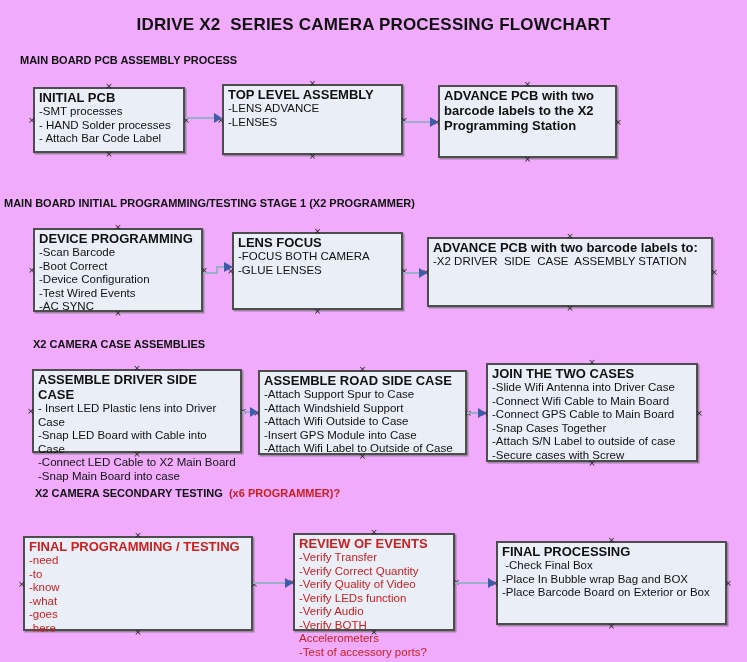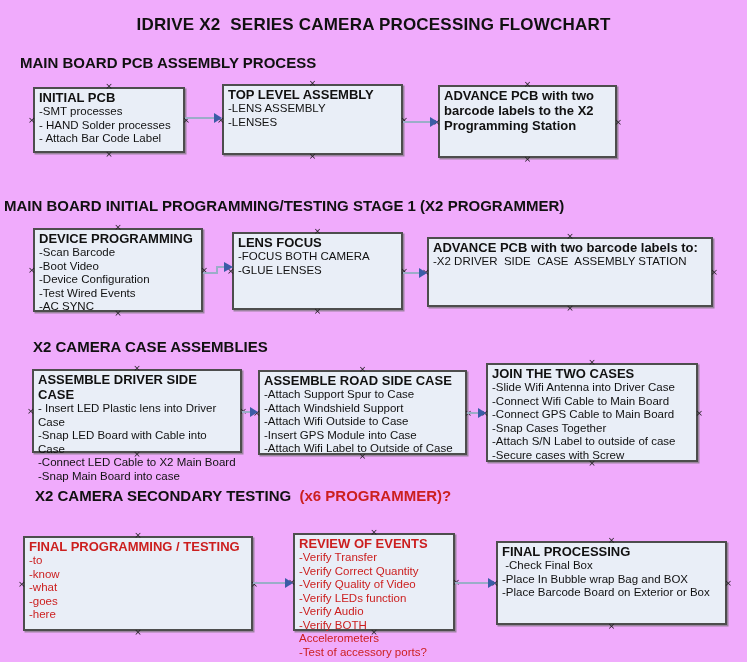--- a/index.html
+++ b/index.html
@@ -5,21 +5,21 @@
   html,body{margin:0;padding:0;background:#ffffff;}
   .canvas{
     position:relative;width:747px;height:662px;background:#f0abfc;overflow:hidden;
     font-family:"Liberation Sans",sans-serif;color:#111;padding-left:36px;
   }
   .ptitle{
     position:absolute;left:0;top:15px;width:747px;text-align:center;
     font-size:17px;font-weight:bold;white-space:pre;letter-spacing:.2px;
   }
   .shead{
-    position:absolute;font-size:15px;font-weight:bold;white-space:pre;
+    position:absolute;font-size:11px;font-weight:bold;white-space:pre;
   }
   .shead .red-part{color:#cc1f1f;}
   .fbox{
     position:absolute;background:#e9eef7;border:2px solid #4d4d4d;
     box-shadow:1.5px 1.5px 0 rgba(110,110,110,.65);
     padding:1px 4px 0 4px;box-sizing:border-box;overflow:visible;
   }
   .bt{font-size:13px;font-weight:bold;line-height:15px;white-space:pre-wrap;}
   .bitem{font-size:11.5px;line-height:13.5px;white-space:pre-wrap;}
   .red .bt,.red .bitem{color:#cc1f1f;}
@@ -56,39 +56,39 @@
     <div class="bitem">-SMT processes</div>
     <div class="bitem">- HAND Solder processes</div>
     <div class="bitem">- Attach Bar Code Label</div>
   <span class="anchor a-top">×</span>
       <span class="anchor a-bottom">×</span>
       <span class="anchor a-left">×</span>
       <span class="anchor a-right">×</span>
     </div>
   <div class="fbox" style="left:222px;top:84px;width:181px;height:71px">
     <div class="bt">TOP LEVEL ASSEMBLY</div>
-    <div class="bitem">-LENS ASSEMBLY</div>
+    <div class="bitem">-LENS ADVANCE</div>
     <div class="bitem">-LENSES</div>
   <span class="anchor a-top">×</span>
       <span class="anchor a-bottom">×</span>
       <span class="anchor a-left">×</span>
       <span class="anchor a-right">×</span>
     </div>
   <div class="fbox" style="left:438px;top:85px;width:179px;height:73px">
     <div class="bt">ADVANCE PCB with two barcode labels to the X2 Programming Station</div>
   <span class="anchor a-top">×</span>
       <span class="anchor a-bottom">×</span>
       <span class="anchor a-left">×</span>
       <span class="anchor a-right">×</span>
     </div>
 
   <div class="fbox" style="left:33px;top:228px;width:170px;height:84px">
     <div class="bt">DEVICE PROGRAMMING</div>
     <div class="bitem">-Scan Barcode</div>
-    <div class="bitem">-Boot Video</div>
+    <div class="bitem">-Boot Correct</div>
     <div class="bitem">-Device Configuration</div>
     <div class="bitem">-Test Wired Events</div>
     <div class="bitem">-AC SYNC</div>
   <span class="anchor a-top">×</span>
       <span class="anchor a-bottom">×</span>
       <span class="anchor a-left">×</span>
       <span class="anchor a-right">×</span>
     </div>
   <div class="fbox" style="left:232px;top:232px;width:171px;height:78px">
     <div class="bt">LENS FOCUS</div>
@@ -140,20 +140,21 @@
     <div class="bitem">-Attach S/N Label to outside of case</div>
     <div class="bitem">-Secure cases with Screw</div>
   <span class="anchor a-top">×</span>
       <span class="anchor a-bottom">×</span>
       <span class="anchor a-left">×</span>
       <span class="anchor a-right">×</span>
     </div>
 
   <div class="fbox red" style="left:23px;top:536px;width:230px;height:95px">
     <div class="bt">FINAL PROGRAMMING / TESTING</div>
+    <div class="bitem">-need</div>
     <div class="bitem">-to</div>
     <div class="bitem">-know</div>
     <div class="bitem">-what</div>
     <div class="bitem">-goes</div>
     <div class="bitem">-here</div>
   <span class="anchor a-top">×</span>
       <span class="anchor a-bottom">×</span>
       <span class="anchor a-left">×</span>
       <span class="anchor a-right">×</span>
     </div>

